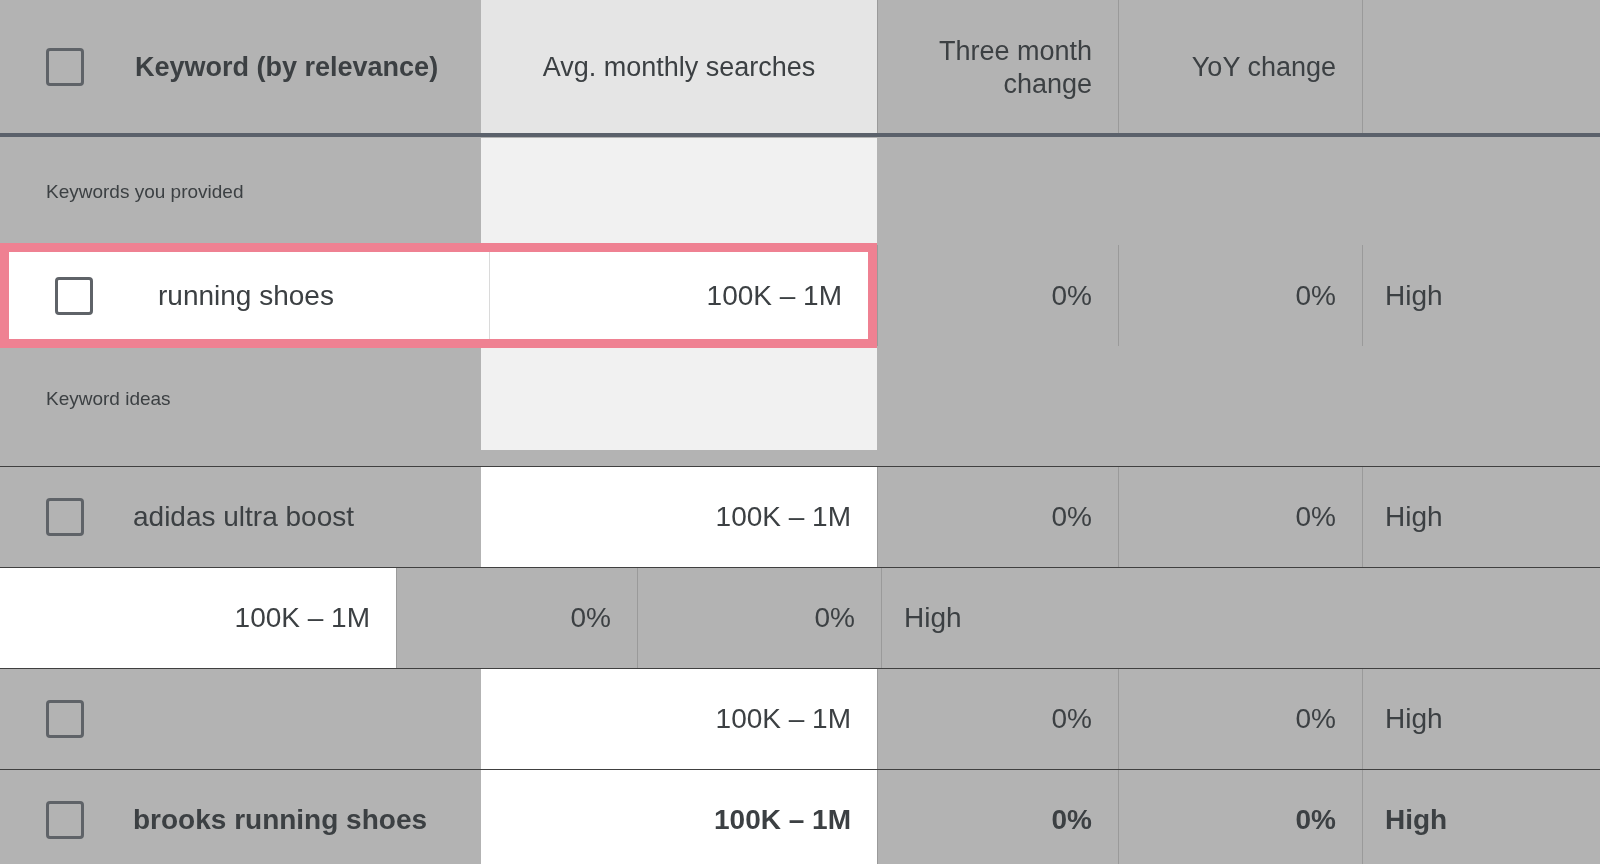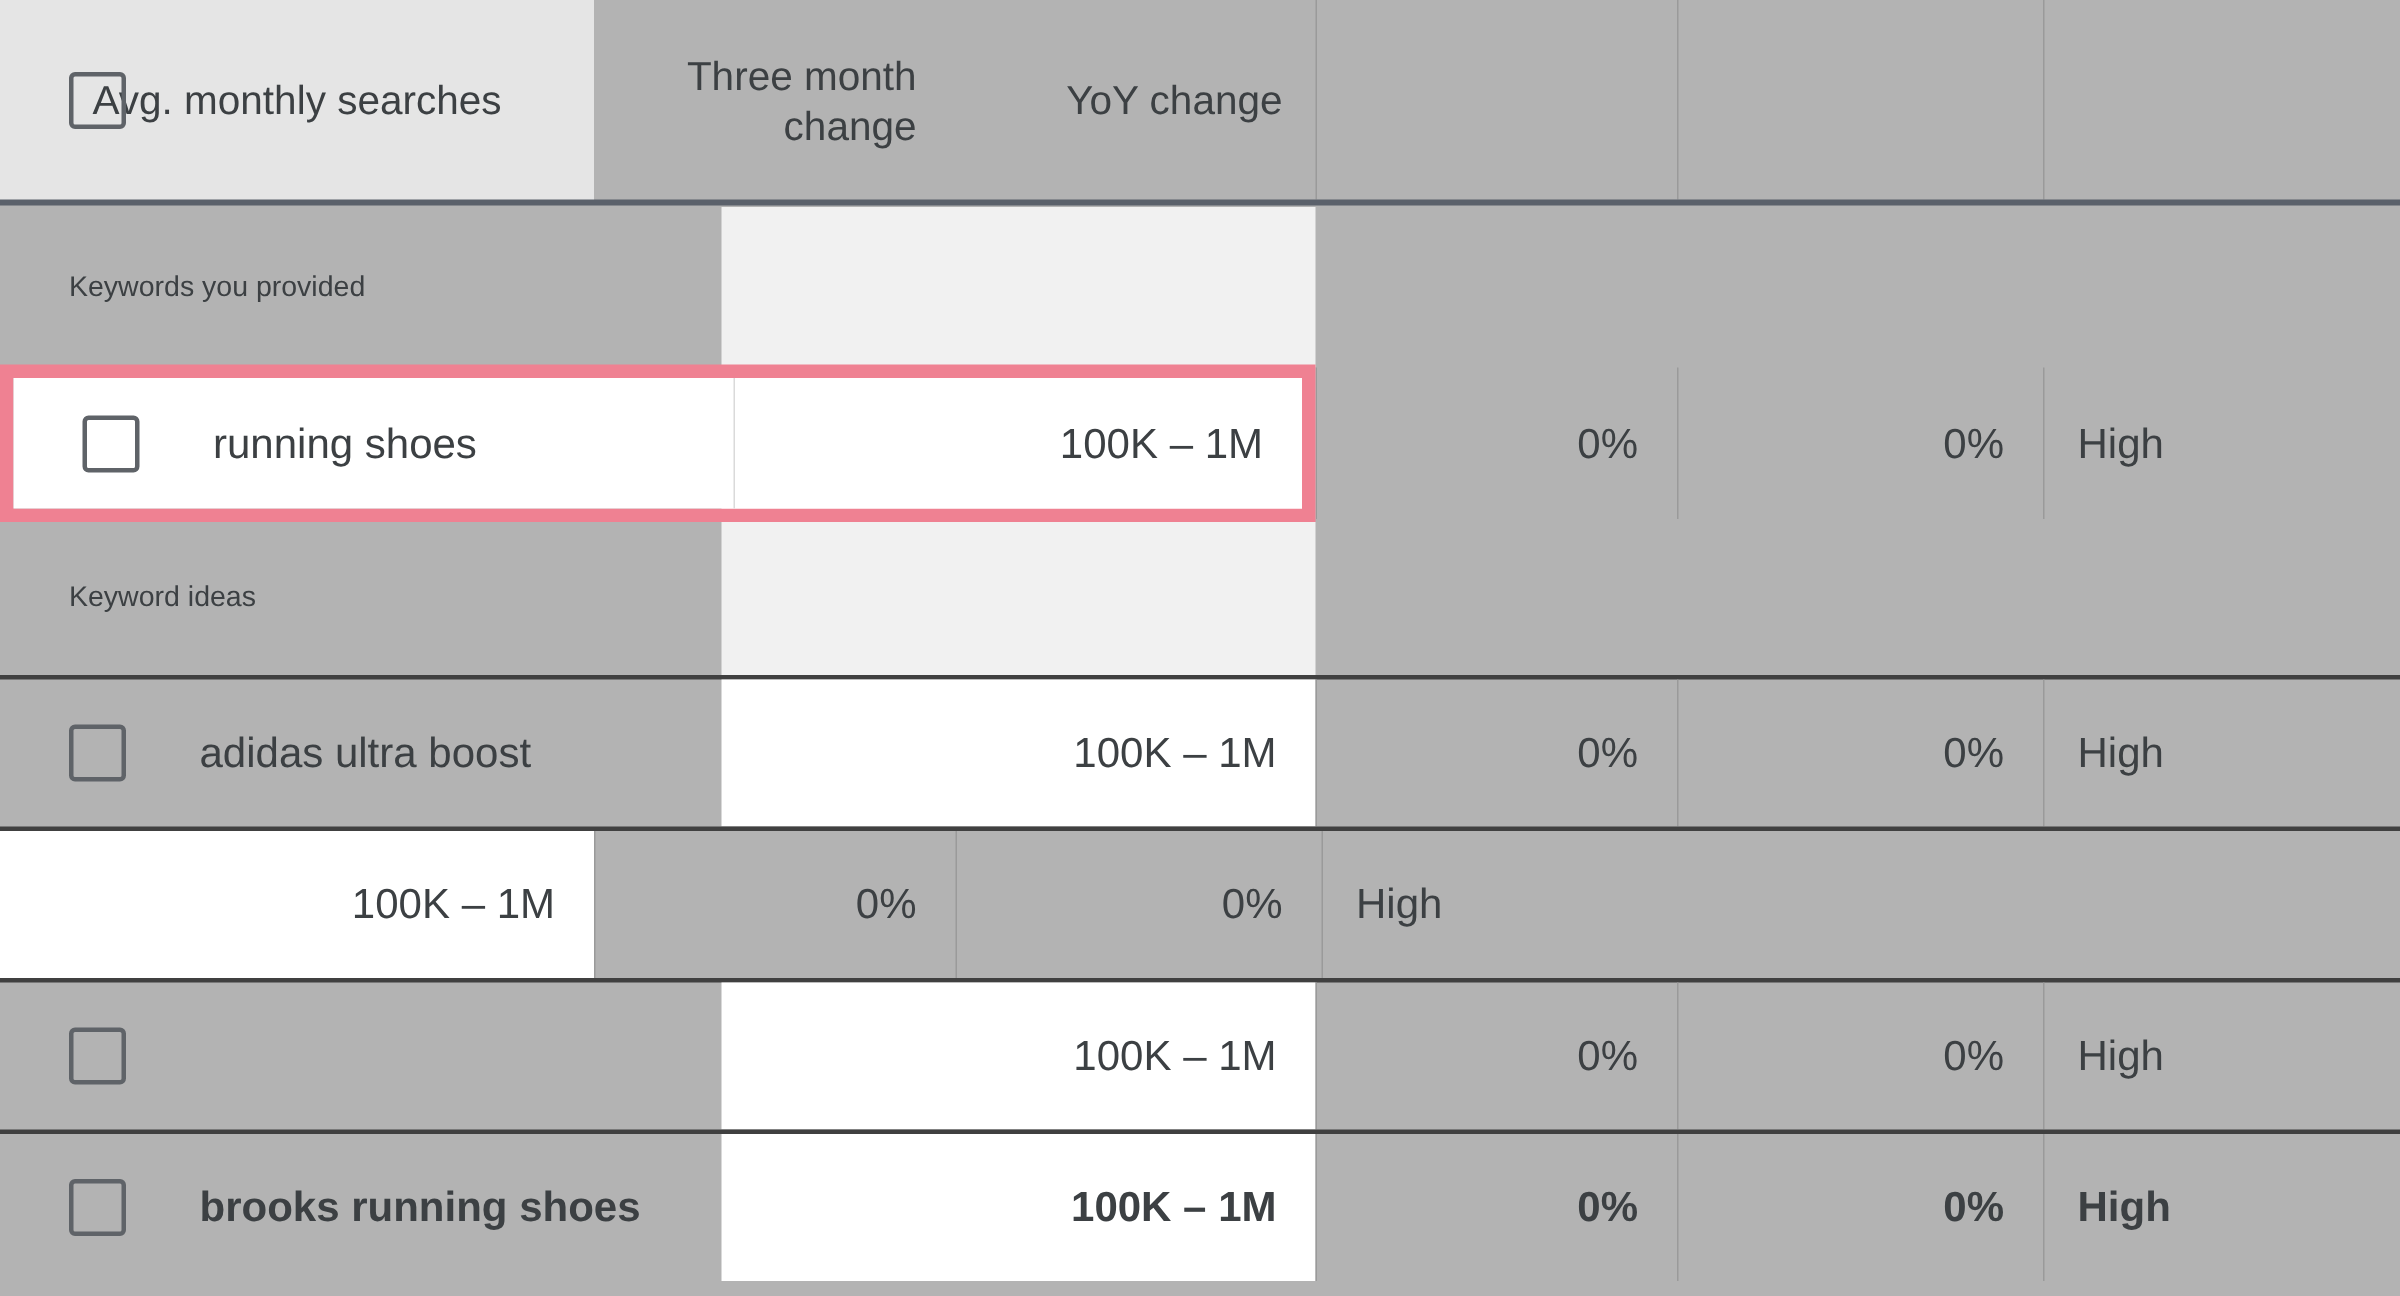--- a/index.html
+++ b/index.html
@@ -114,21 +114,22 @@
   }
   .section-label {
     font-size: 19px;
     color: #3c4043;
     padding-left: 46px;
   }
 
   
   .data-row {
     background: #b3b3b3;
-    border-top: 3px solid #404040;
+    border-top: 1px solid #404040;
+    margin-top: 16px;
   }
   .data-row .c-avg {
     background: #ffffff;
   }
   .data-row .c-three,
   .data-row .c-yoy,
   .data-row .c-comp {
     border-left: 1px solid #9a9a9a;
   }
 
@@ -175,38 +176,42 @@
     z-index: 5;
   }
   .hl-inner {
     display: flex;
     height: 100%;
     background: #ffffff;
   }
   .hl-inner .c-keyword {
     width: 505px;
     border-right: 1px solid #dadada;
+    gap: 16px;
   }
   .hl-inner .c-avg {
     width: 396px;
   }
   .hl-under {
     background: #b3b3b3;
   }
   .hl-under .c-avg { background: #ffffff; }
   .hl-under .c-three,
   .hl-under .c-yoy,
   .hl-under .c-comp { border-left: 1px solid #9a9a9a; }
 </style>
 </head>
 <body>
 
 <div class="kp-table">
 
   <div class="row header-row" style="top:0;height:135px;">
+    <div class="cell c-keyword">
+      <div class="header-cell-inner hdr-keyword">Keyword (by relevance)</div>
+    </div>
     <div class="cell c-avg">
       <div class="header-cell-inner hdr-avg">Avg. monthly searches</div>
     </div>
     <div class="cell c-three">
       <div class="header-cell-inner hdr-right">Three month change</div>
     </div>
     <div class="cell c-yoy">
       <div class="header-cell-inner hdr-right">YoY change</div>
     </div>
   </div>

